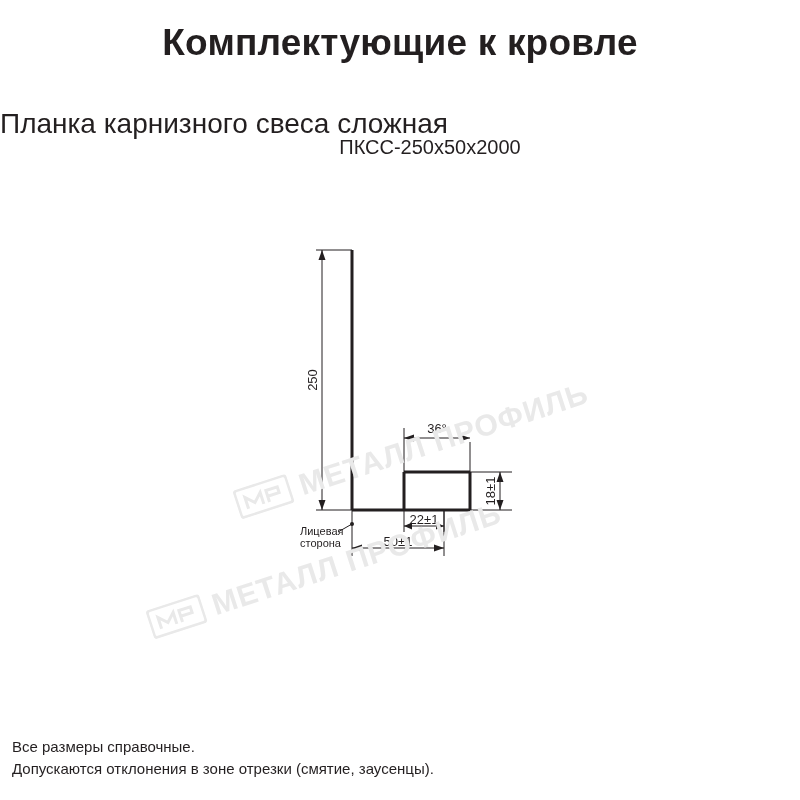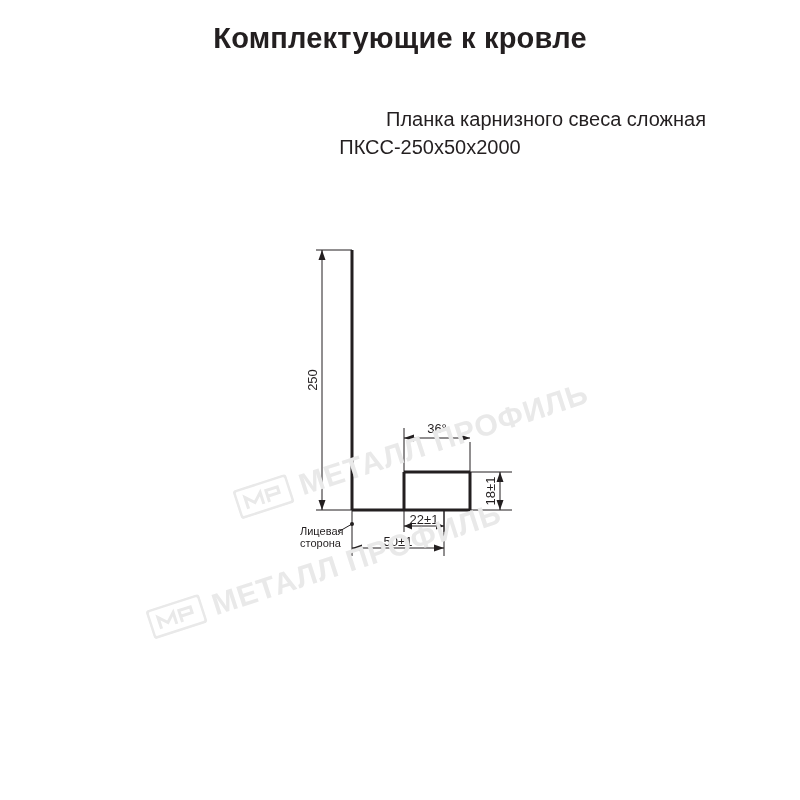--- a/index.html
+++ b/index.html
@@ -23,32 +23,32 @@
     height: 800px;
   }
 
   
   .title {
     position: absolute;
     top: 22px;
     left: 0;
     width: 800px;
     text-align: center;
-    font-size: 29px;
+    font-size: 37px;
     font-weight: bold;
     letter-spacing: 0.2px;
   }
 
   .subtitle {
     position: absolute;
     top: 108px;
     left: 0;
     width: 706px;
-    text-align: right;
-    font-size: 20px;
+    text-align: left;
+    font-size: 28px;
   }
 
   .code {
     position: absolute;
     top: 136px;
     left: 0;
     width: 800px;
     text-align: center;
     font-size: 20px;
     margin-left: 30px;
@@ -198,14 +198,18 @@
         <text x="424" y="344" text-anchor="middle">22±1</text>
         <text x="398" y="366" text-anchor="middle">50±1</text>
 
         <text x="300" y="355" font-size="11">Лицевая</text>
         <text x="300" y="367" font-size="11">сторона</text>
       </g>
 
     </svg>
   </div>
 
+  <div class="notes">
+    <div>Все размеры справочные.</div>
+    <div>Допускаются отклонения в зоне отрезки (смятие, заусенцы).</div>
+  </div>
 
 </div>
 
 </body></html>

